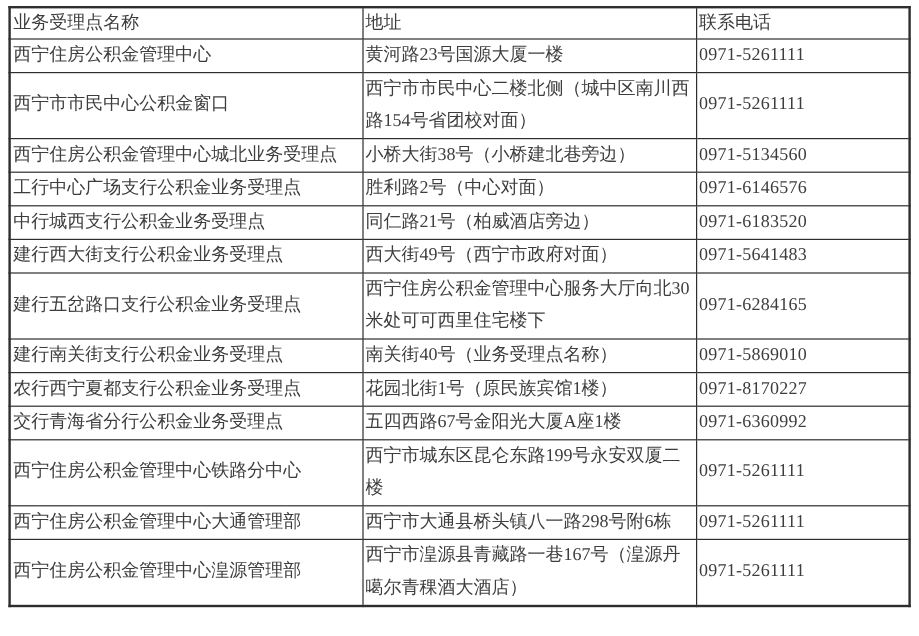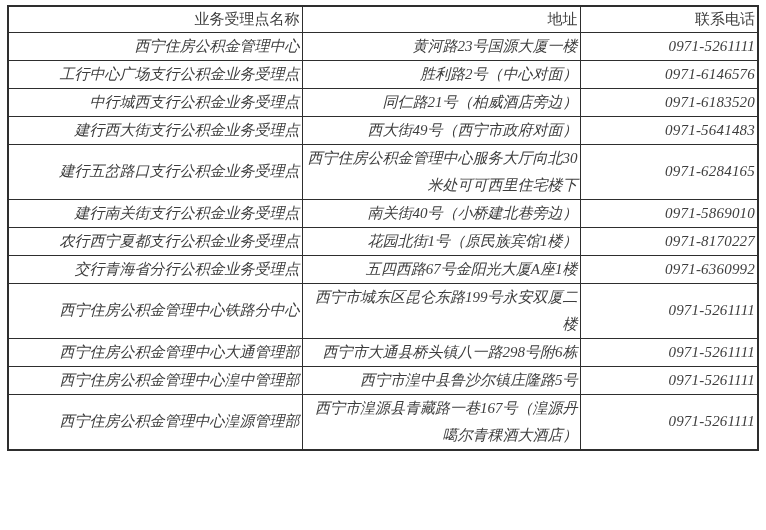--- a/index.html
+++ b/index.html
@@ -21,33 +21,32 @@
     table-layout: fixed;
     border: 2px solid #2e2e2e;
     color: #3d3d3d;
     font-size: 15px;
   }
   col.col-name    { width: 294px; }
   col.col-address { width: 278px; }
   col.col-phone   { width: 178px; }
   .info-table th, .info-table td {
     border: 1px solid #2e2e2e;
-    text-align: right;
+    text-align: left;
     vertical-align: middle;
     font-weight: normal;
     padding: 0 2px;
     line-height: 27px;
   }
   .info-table thead th {
     height: 26px;
     line-height: 24px;
   }
   .info-table tbody td {
     height: 28px;
-    font-style: italic;
   }
   .info-table td[data-name="phone-cell"] {
     letter-spacing: 0.2px;
   }
 </style>
 </head>
 <body>
 
 <div class="page" data-name="page">
   <table class="info-table" data-name="service-points-table">
@@ -63,20 +62,30 @@
         <th data-name="header-phone">联系电话</th>
       </tr>
     </thead>
     <tbody data-name="table-body">
         <tr data-name="table-row">
     <td data-name="name-cell">西宁住房公积金管理中心</td>
     <td data-name="address-cell">黄河路23号国源大厦一楼</td>
     <td data-name="phone-cell">0971-5261111</td>
   </tr>
         <tr data-name="table-row">
+    <td data-name="name-cell">西宁市市民中心公积金窗口</td>
+    <td data-name="address-cell">西宁市市民中心二楼北侧（城中区南川西路154号省团校对面）</td>
+    <td data-name="phone-cell">0971-5261111</td>
+  </tr>
+        <tr data-name="table-row">
+    <td data-name="name-cell">西宁住房公积金管理中心城北业务受理点</td>
+    <td data-name="address-cell">小桥大街38号（小桥建北巷旁边）</td>
+    <td data-name="phone-cell">0971-5134560</td>
+  </tr>
+        <tr data-name="table-row">
     <td data-name="name-cell">工行中心广场支行公积金业务受理点</td>
     <td data-name="address-cell">胜利路2号（中心对面）</td>
     <td data-name="phone-cell">0971-6146576</td>
   </tr>
         <tr data-name="table-row">
     <td data-name="name-cell">中行城西支行公积金业务受理点</td>
     <td data-name="address-cell">同仁路21号（柏威酒店旁边）</td>
     <td data-name="phone-cell">0971-6183520</td>
   </tr>
         <tr data-name="table-row">
@@ -84,21 +93,21 @@
     <td data-name="address-cell">西大街49号（西宁市政府对面）</td>
     <td data-name="phone-cell">0971-5641483</td>
   </tr>
         <tr data-name="table-row">
     <td data-name="name-cell">建行五岔路口支行公积金业务受理点</td>
     <td data-name="address-cell">西宁住房公积金管理中心服务大厅向北30米处可可西里住宅楼下</td>
     <td data-name="phone-cell">0971-6284165</td>
   </tr>
         <tr data-name="table-row">
     <td data-name="name-cell">建行南关街支行公积金业务受理点</td>
-    <td data-name="address-cell">南关街40号（小桥建北巷旁边）</td>
+    <td data-name="address-cell">南关街40号（业务受理点名称）</td>
     <td data-name="phone-cell">0971-5869010</td>
   </tr>
         <tr data-name="table-row">
     <td data-name="name-cell">农行西宁夏都支行公积金业务受理点</td>
     <td data-name="address-cell">花园北街1号（原民族宾馆1楼）</td>
     <td data-name="phone-cell">0971-8170227</td>
   </tr>
         <tr data-name="table-row">
     <td data-name="name-cell">交行青海省分行公积金业务受理点</td>
     <td data-name="address-cell">五四西路67号金阳光大厦A座1楼</td>
@@ -108,24 +117,19 @@
     <td data-name="name-cell">西宁住房公积金管理中心铁路分中心</td>
     <td data-name="address-cell">西宁市城东区昆仑东路199号永安双厦二楼</td>
     <td data-name="phone-cell">0971-5261111</td>
   </tr>
         <tr data-name="table-row">
     <td data-name="name-cell">西宁住房公积金管理中心大通管理部</td>
     <td data-name="address-cell">西宁市大通县桥头镇八一路298号附6栋</td>
     <td data-name="phone-cell">0971-5261111</td>
   </tr>
         <tr data-name="table-row">
-    <td data-name="name-cell">西宁住房公积金管理中心湟中管理部</td>
-    <td data-name="address-cell">西宁市湟中县鲁沙尔镇庄隆路5号</td>
-    <td data-name="phone-cell">0971-5261111</td>
-  </tr>
-        <tr data-name="table-row">
     <td data-name="name-cell">西宁住房公积金管理中心湟源管理部</td>
     <td data-name="address-cell">西宁市湟源县青藏路一巷167号（湟源丹噶尔青稞酒大酒店）</td>
     <td data-name="phone-cell">0971-5261111</td>
   </tr>
       </tbody>
   </table>
 </div>
 
 </body></html>

